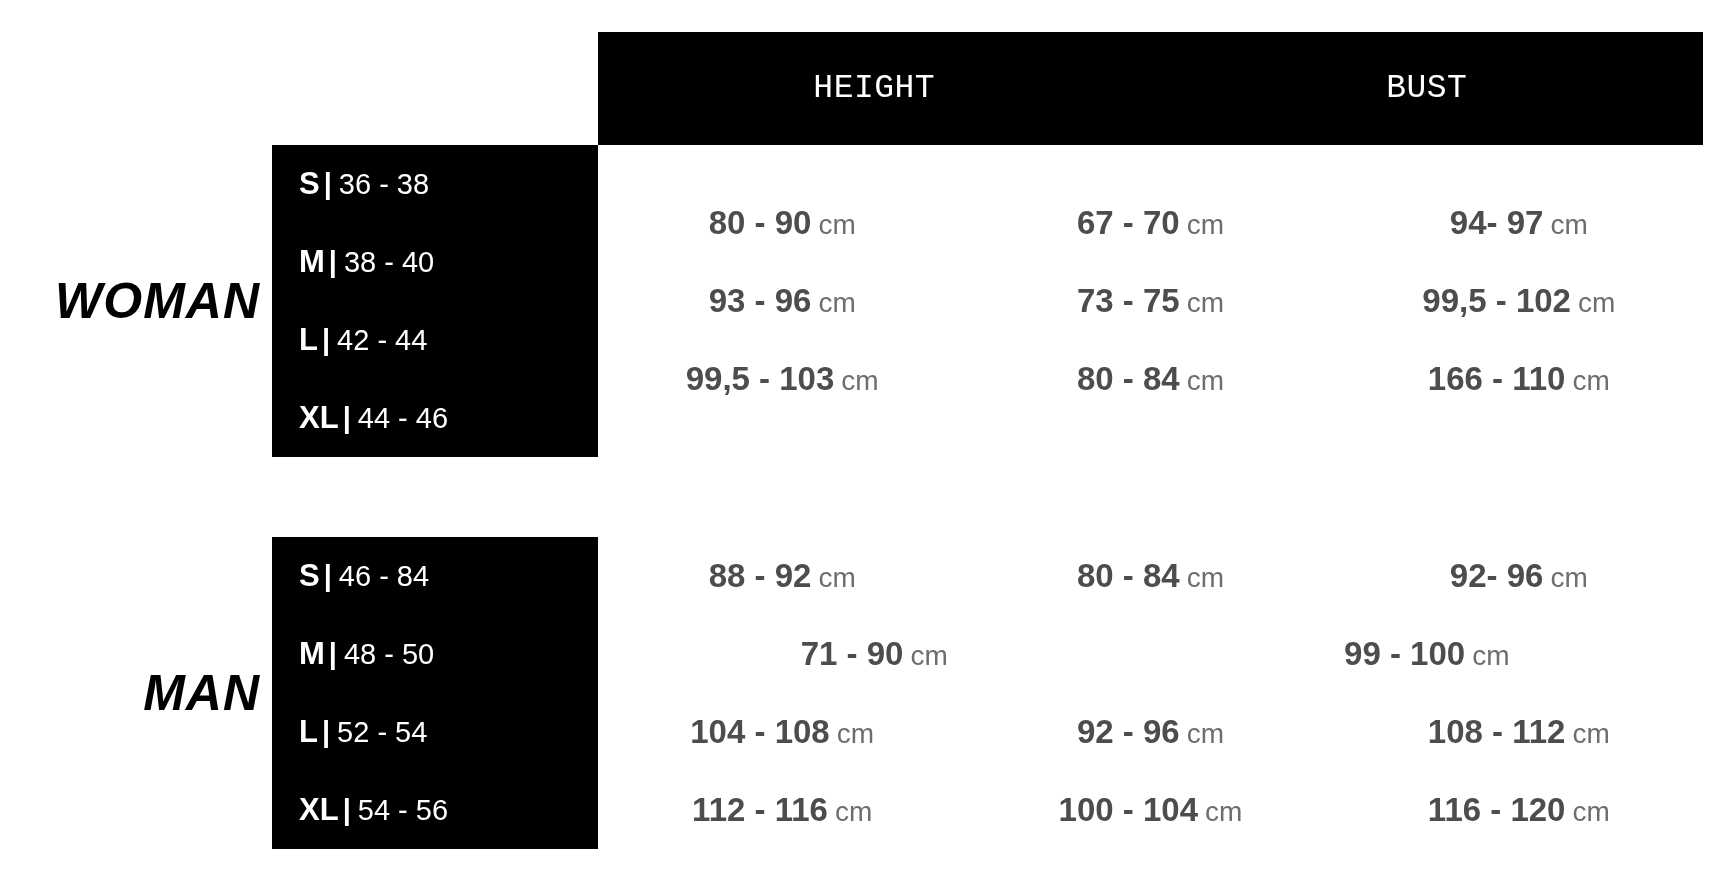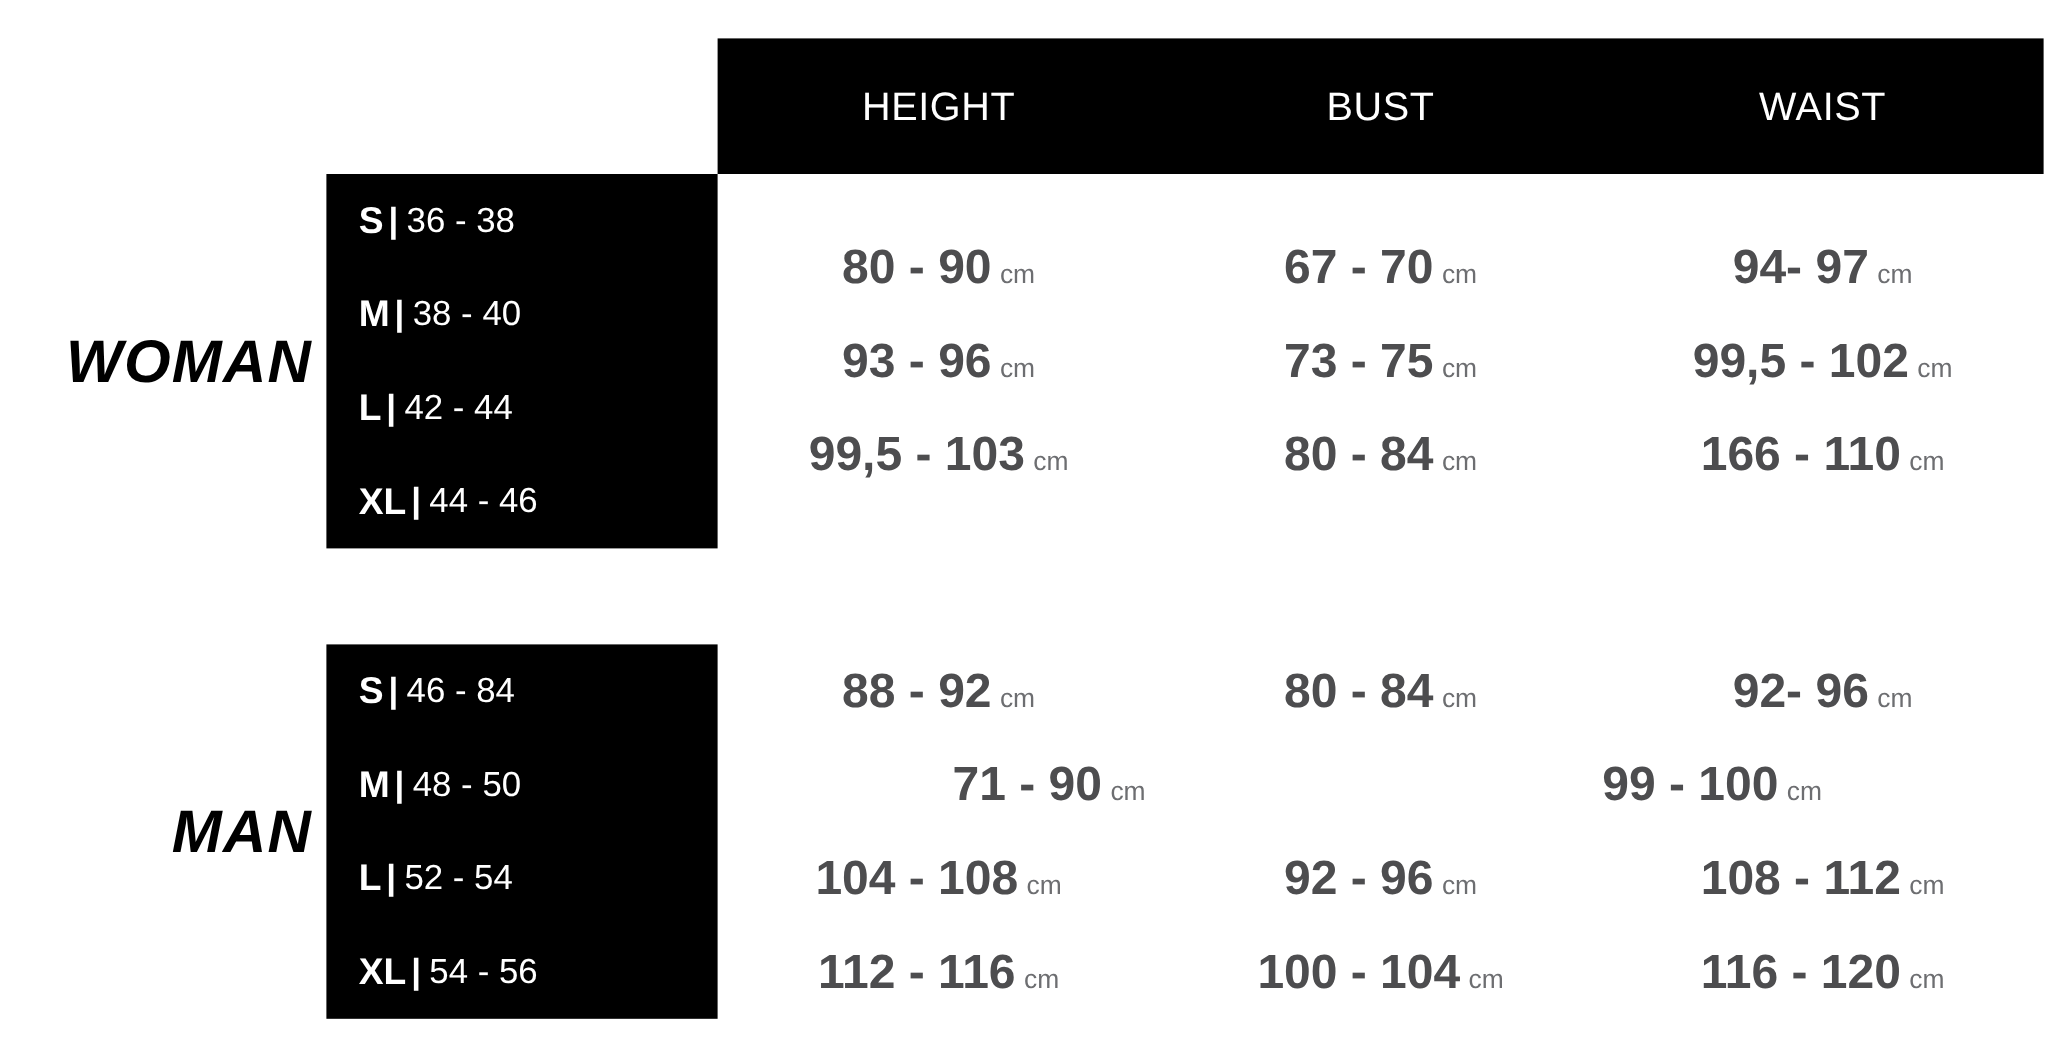--- a/index.html
+++ b/index.html
@@ -31,20 +31,21 @@
     display: flex;
     align-items: center;
   }
   .header-cell {
     flex: 1 1 0;
     text-align: center;
     color: #ffffff;
     font-size: 33px;
     font-weight: 400;
     letter-spacing: 0.5px;
+    font-family: Liberation Mono, monospace;
   }
 
   
   .group {
     position: absolute;
     left: 0;
     width: 1711px;
   }
   .group.woman { top: 145px; height: 312px; }
   .group.man   { top: 537px; height: 312px; }
@@ -116,39 +117,38 @@
   }
   .measure-cell {
     flex: 1 1 0;
     text-align: center;
     color: #58595b;
     font-size: 31px;
     white-space: nowrap;
   }
   .measure-cell .val {
     font-weight: 700;
-    font-size: 40px;
+    font-size: 33px;
     color: #4d4d4f;
   }
   .measure-cell .unit {
     font-weight: 400;
-    font-size: 22px;
+    font-size: 28px;
     color: #6d6e71;
     margin-left: 7px;
   }
 </style>
 </head>
 <body>
 
 <div id="sizechart">
 
   <div class="header-band">
     <div class="header-cell">HEIGHT</div>
     <div class="header-cell">BUST</div>
-    <div class="header-cell">WAIST</div>
   </div>
 
   <div class="group woman">
     <div class="group-label">WOMAN</div>
 
     <div class="size-column">
       <div class="size-cell">
         <span class="sz">S</span>
         <span class="sep">|</span>
         <span class="rng">36 - 38</span>

